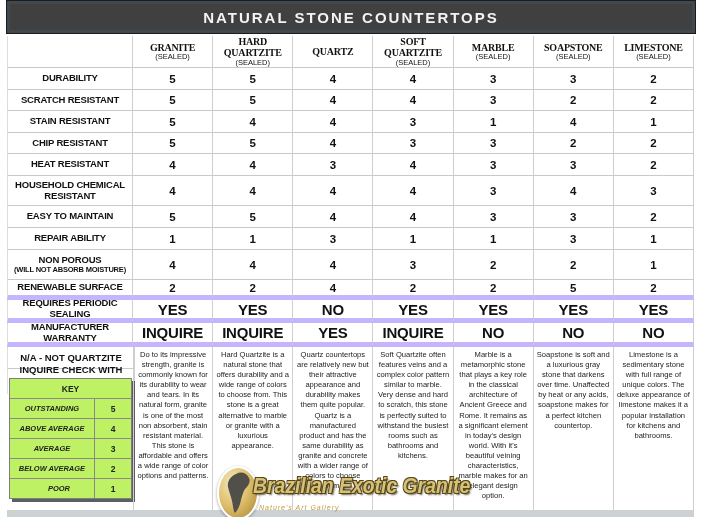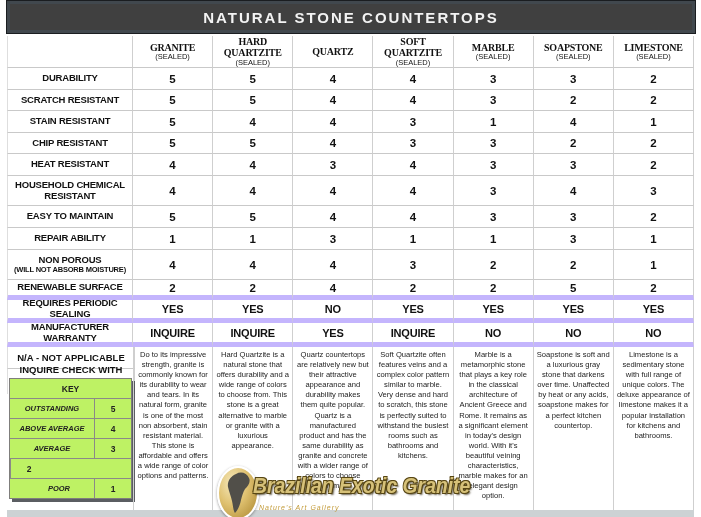--- a/index.html
+++ b/index.html
@@ -18,21 +18,21 @@
   .cell{border-right:1px solid #cfcfcf;border-bottom:1px solid #c9c9c9;
         display:flex;flex-direction:column;align-items:center;justify-content:center;
         text-align:center;overflow:hidden;}
   .cell.first{border-left:1px solid #dedede;}
   .cell.bd{border-bottom:5px solid #c4b5fd;}
   .colhead .ch-name{font-size:10px;font-weight:700;letter-spacing:-0.2px;line-height:1.15;font-family:Liberation Serif, serif;}
   .colhead .ch-sub{font-size:7.5px;font-weight:400;line-height:1.1;}
   .rowlab{font-weight:700;font-size:9.5px;letter-spacing:-0.2px;line-height:1.15;}
   .rowlab .rl2{font-size:7.5px;font-weight:700;}
   .val{font-size:11.5px;font-weight:700;}
-  .val.txt{font-size:11px;letter-spacing:-0.2px;}
+  .val.txt{font-size:15px;letter-spacing:-0.2px;}
   
   .na-row,.inq-row{position:absolute;left:7px;width:126px;border-right:1px solid #cfcfcf;
         border-left:1px solid #dedede;display:flex;flex-direction:column;align-items:center;
         justify-content:center;text-align:center;font-weight:700;font-size:9.5px;line-height:1.2;}
   .na-row{top:347px;height:21px;border-bottom:1px solid #c9c9c9;}
   .inq-row{top:369px;height:25px;}
   
   .key{position:absolute;left:9px;top:378px;width:121px;background:#bef264;
        border:1px solid #7f7e7c;box-shadow:3px 3px 0 rgba(62,66,70,.85);font-weight:700;}
   .key-title{height:19px;border-bottom:1px solid #8b8a88;display:flex;align-items:center;
@@ -233,21 +233,21 @@
     <div class="cell val txt bd">INQUIRE</div>
     <div class="cell val txt bd">INQUIRE</div>
     <div class="cell val txt bd">YES</div>
     <div class="cell val txt bd">INQUIRE</div>
     <div class="cell val txt bd">NO</div>
     <div class="cell val txt bd">NO</div>
     <div class="cell val txt bd">NO</div>
   </div>
 
   <div class="na-row">
-      <div>N/A - NOT APPLICABLE</div>
+      <div>N/A - NOT QUARTZITE</div>
     </div>
   <div class="inq-row">
     <div>INQUIRE CHECK WITH</div>
     <div>FABRICATOR FOR AVAILABILITY</div>
   </div>
 
   <div class="key">
     <div class="key-title">KEY</div>
     <div class="key-row">
         <div class="key-label">OUTSTANDING</div>
@@ -255,20 +255,21 @@
       </div>
     <div class="key-row">
         <div class="key-label">ABOVE AVERAGE</div>
         <div class="key-val">4</div>
       </div>
     <div class="key-row">
         <div class="key-label">AVERAGE</div>
         <div class="key-val">3</div>
       </div>
     <div class="key-row">
+        <div class="key-label">BELOW AVERAGE</div>
         <div class="key-val">2</div>
       </div>
     <div class="key-row">
         <div class="key-label">POOR</div>
         <div class="key-val">1</div>
       </div>
   </div>
 
   <div class="descs">
     <div class="desc first">Do to its impressive strength, granite is commonly known for its durability to wear and tears. In its natural form, granite is one of the most non absorbent, stain resistant material. This stone is affordable and offers a wide range of color options and patterns.</div>

